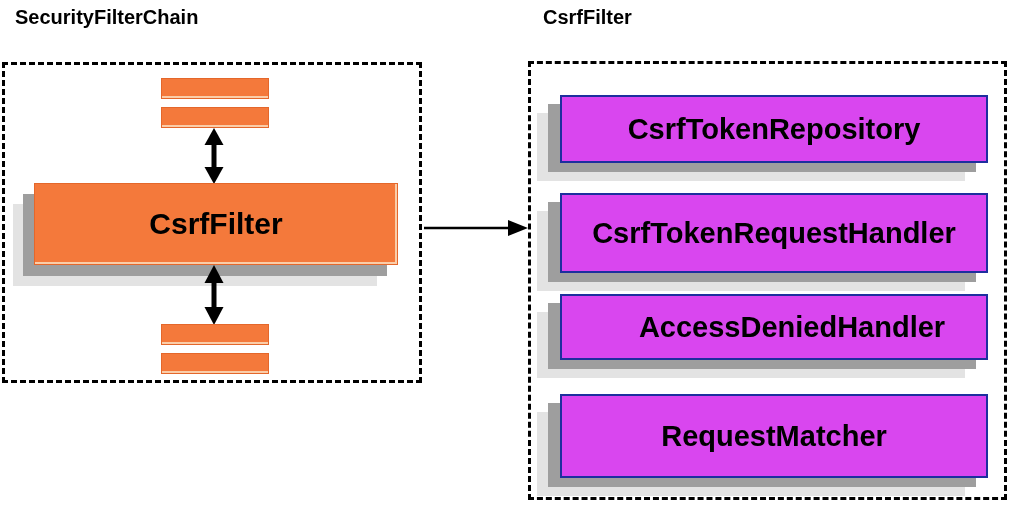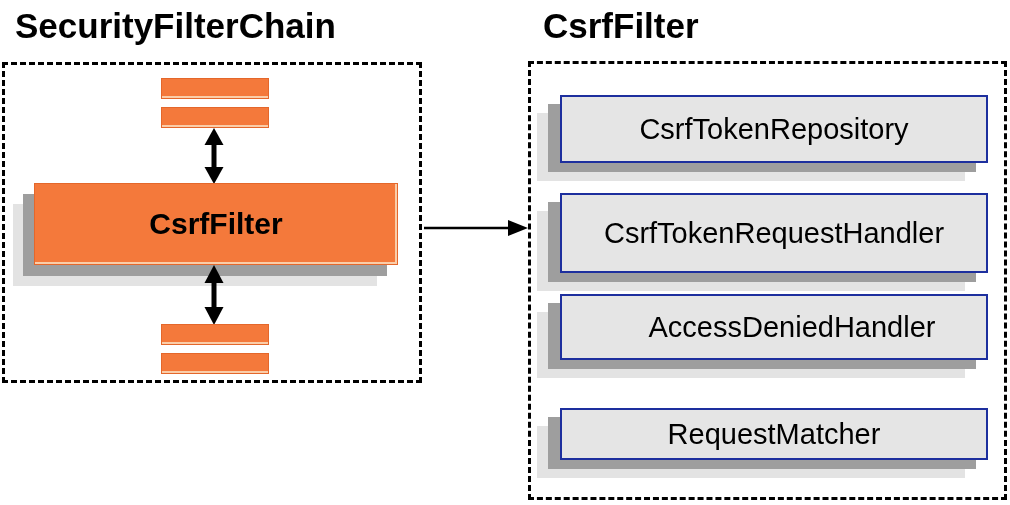--- a/index.html
+++ b/index.html
@@ -10,21 +10,21 @@
   }
   .canvas {
     position: relative;
     width: 1010px;
     height: 505px;
     background: #ffffff;
     overflow: hidden;
   }
   .panel-title {
     position: absolute;
-    font-size: 35px;
+    font-size: 20px;
     font-weight: bold;
     color: #000000;
     letter-spacing: 0px;
     white-space: nowrap;
   }
   .title-left  { left: 15px;  top: 6px; }
   .title-right { left: 543px; top: 6px; }
 
   .dashed-container {
     position: absolute;
@@ -82,37 +82,37 @@
     left: 424px;
     top: 219px;
     width: 104px;
     height: 18px;
   }
 
   .blue-box {
     position: absolute;
     left: 560px;
     width: 428px;
-    background: #e5e5e5;
+    background: #d946ef;
     border: 2px solid #1D2F9E;
     box-sizing: border-box;
     box-shadow: -12px 9px 0 0 #9E9E9E,
                 -23px 18px 0 0 #E3E3E3;
     display: flex;
     align-items: center;
     justify-content: center;
     font-size: 29px;
-    font-weight: normal;
+    font-weight: bold;
     color: #000000;
     white-space: nowrap;
   }
   .blue-box-1 { top: 95px;  height: 68px; }
   .blue-box-2 { top: 193px; height: 80px; }
   .blue-box-3 { top: 294px; height: 66px; padding-left: 36px; }
-  .blue-box-4 { top: 408px; height: 52px; }
+  .blue-box-4 { top: 394px; height: 84px; }
 
   svg { display: block; }
 </style>
 </head>
 <body>
 
 <div class="canvas">
 
   <div class="panel-title title-left">SecurityFilterChain</div>
   <div class="panel-title title-right">CsrfFilter</div>

